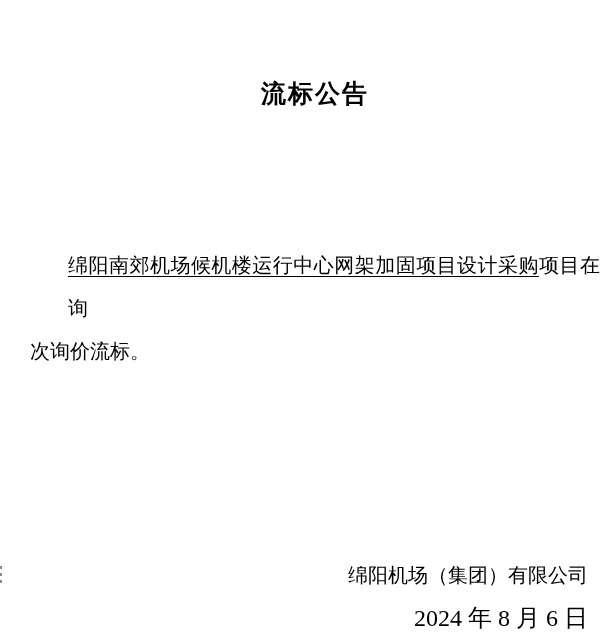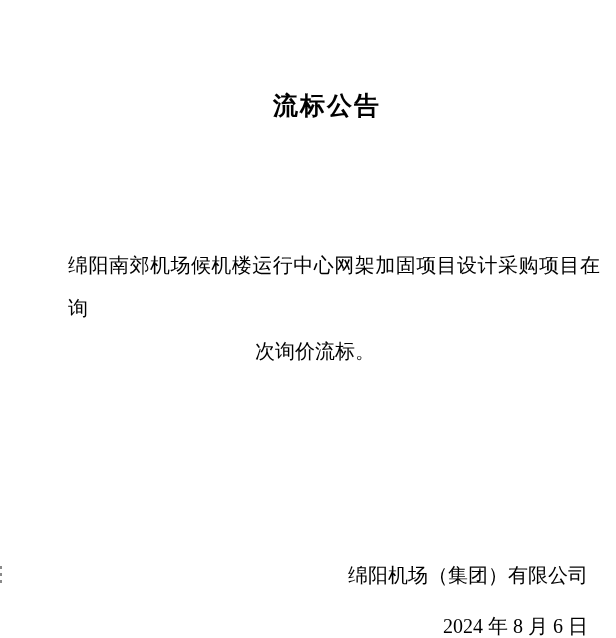--- a/index.html
+++ b/index.html
@@ -10,62 +10,62 @@
     background:#ffffff;
     color:#000000;
     font-family:"Liberation Serif","DejaVu Serif",serif;
     overflow:hidden;
   }
   .title{
     position:absolute;
     top:80px;
     left:30px;
     width:570px;
-    margin:12px;
+    margin:0;
     text-align:center;
     font-size:25px;
     font-weight:bold;
     letter-spacing:2px;
     line-height:1.1;
   }
   .body-text{
     position:absolute;
     top:244px;
     left:30px;
     width:570px;
     font-size:20px;
     line-height:43px;
   }
-  .line{margin:0;text-align:center;}
+  .line{margin:0;}
   .just{
     text-align:justify;
     text-align-last:justify;
   }
   .indent{padding-left:38px;}
   .underlined{
+    text-decoration:underline;
     text-underline-offset:4px;
     text-decoration-thickness:1px;
     margin-top:32px;
   }
   .company{
     position:absolute;
     top:562px;
     right:28px;
     font-size:20px;
     line-height:26px;
     text-align:center;
   }
   .date{
     position:absolute;
     top:605px;
     right:28px;
-    font-size:20px;
+    font-size:24px;
     line-height:26px;
     text-align:right;
-    margin-top:8px;
   }
   .artifacts{
     position:absolute;
     left:0;
     top:566px;
     width:3px;
   }
   .artifacts span{
     display:block;
     width:2px;

